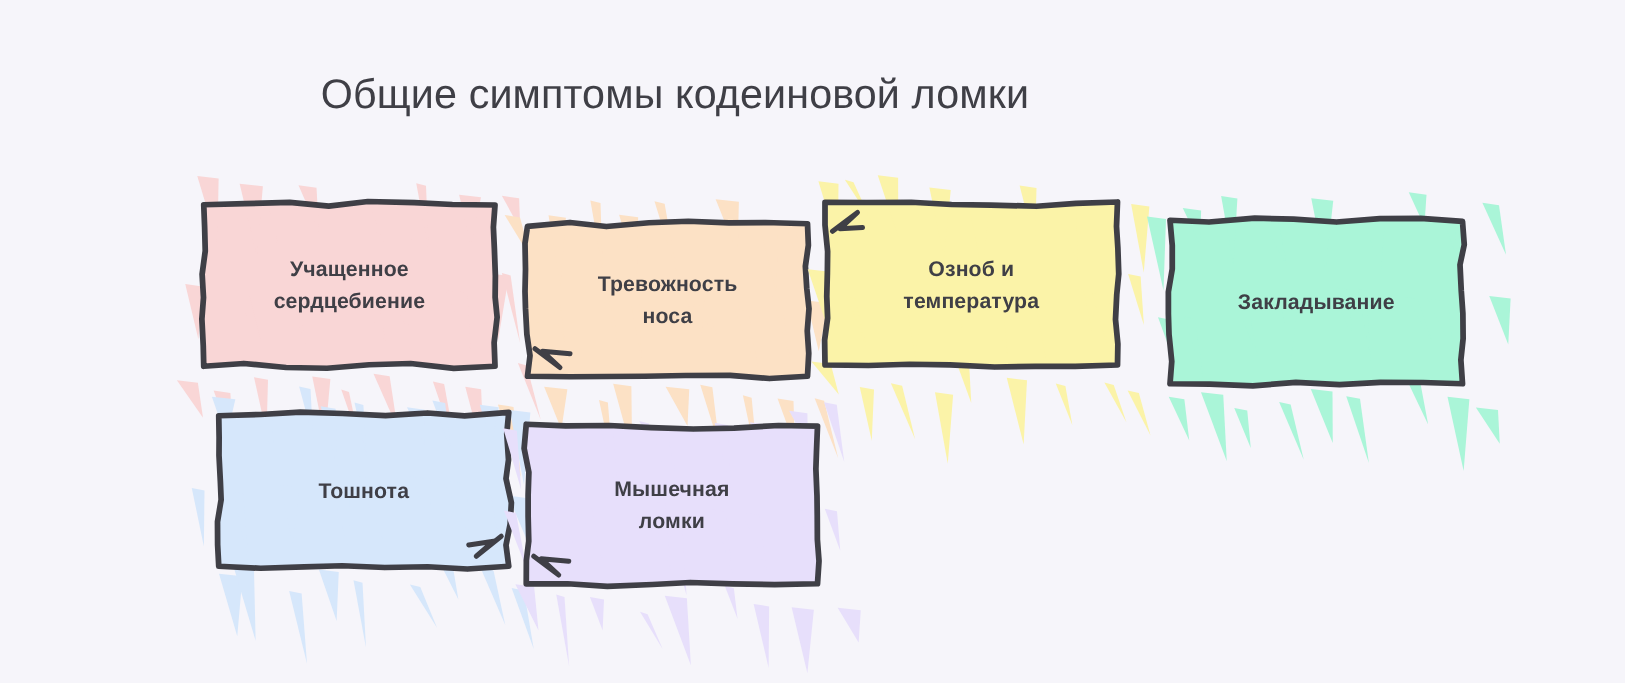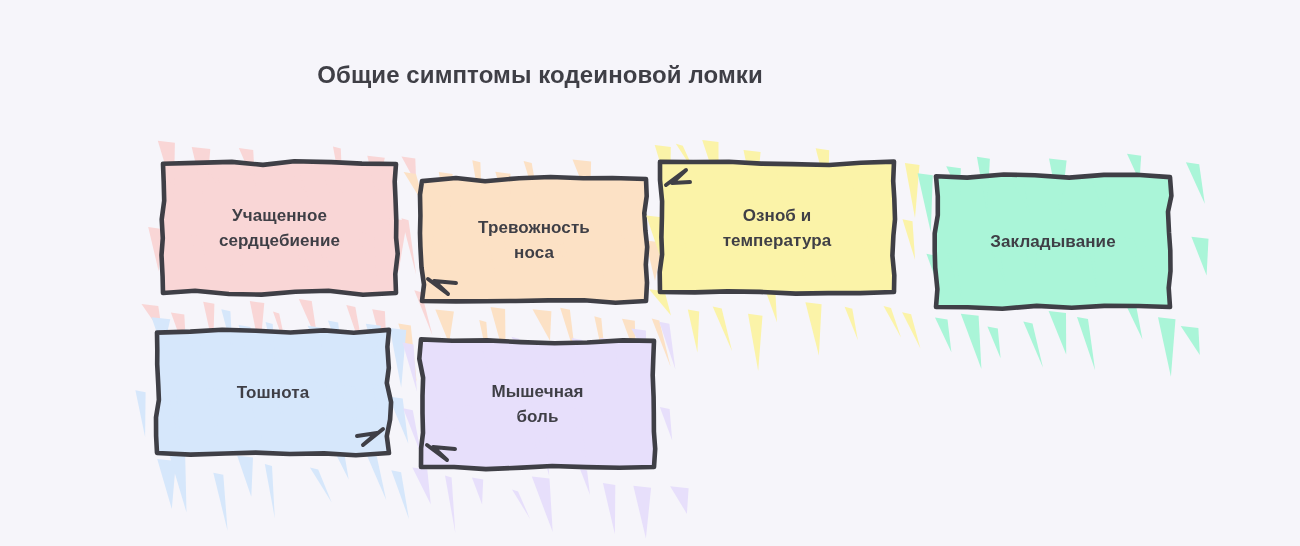--- a/index.html
+++ b/index.html
@@ -21,22 +21,22 @@
     height: 546px;
   }
 
   
   .title {
     position: absolute;
     left: 0;
     top: 58px;
     width: 1080px;
     text-align: center;
-    font-size: 24px;
-    font-weight: bold;
+    font-size: 33px;
+    font-weight: normal;
     color: #3f3f46;
     letter-spacing: 0.1px;
     line-height: 34px;
   }
 
   
   .card {
     position: absolute;
   }
   .card svg {
@@ -216,21 +216,21 @@
             <path d="M 206.2 63.0 L 222.2 65.0 L 226.9 106.3 Z" fill="#aaf5d8"></path>
             <path d="M 222.0 141.3 L 239.5 143.3 L 234.9 200.7 Z" fill="#aaf5d8"></path>
             <path d="M 249.9 -13.8 L 263.2 -11.8 L 268.8 27.8 Z" fill="#aaf5d8"></path>
             <path d="M 255.4 60.8 L 272.5 62.8 L 270.6 99.5 Z" fill="#aaf5d8"></path>
             <path d="M 244.7 150.0 L 262.4 152.0 L 263.8 179.0 Z" fill="#aaf5d8"></path>
           </g>
           <path d="M 0.0 0.2 L 31.2 1.6 L 67.8 -1.5 L 98.9 -0.7 L 133.2 1.6 L 167.9 -1.1 L 200.6 -1.3 L 234.0 1.1 L 235.4 19.8 L 232.0 35.8 L 233.0 56.4 L 234.3 74.7 L 234.5 94.9 L 232.7 111.9 L 234.0 131.0 L 202.5 130.0 L 168.3 129.9 L 135.7 131.7 L 100.7 129.9 L 66.3 132.7 L 31.8 131.3 L 0.0 131.0 L 1.4 113.2 L -0.8 91.5 L -1.3 75.0 L -1.3 57.5 L 1.8 39.2 L 1.8 20.4 Z" fill="none" stroke="#3f3f46" stroke-width="4.6" stroke-linejoin="round" stroke-linecap="round"></path>
         </svg>
         <div class="card-label">Закладывание</div>
       </div>
-      <div class="card" style="left: 157px; top: 331px; width: 232px; height: 122px;">
+      <div class="card" style="left: 175px; top: 331px; width: 232px; height: 122px;">
         <svg width="284" height="174" viewBox="-26 -26 284 174" style="left: -26px; top: -26px;">
           <g>
             <path d="M 0.0 1.6 L 33.3 0.6 L 65.2 -1.3 L 98.8 -0.2 L 133.4 1.5 L 167.1 -0.6 L 196.7 1.7 L 232.0 -1.1 L 230.4 15.9 L 231.8 36.9 L 229.8 51.9 L 234.1 71.2 L 233.1 88.5 L 229.8 105.1 L 232.0 122.0 L 198.9 124.2 L 167.1 122.4 L 132.8 123.0 L 98.7 121.6 L 68.4 122.5 L 33.5 123.6 L 0.0 122.0 L -0.9 104.8 L -1.0 86.4 L 1.9 68.8 L 1.3 54.3 L 0.2 33.3 L 0.3 19.2 Z" fill="#d6e7fb"></path>
             <path d="M -5.5 -13.7 L 13.3 -11.7 L 6.0 19.5 Z" fill="#d6e7fb"></path>
             <path d="M -21.6 59.3 L -11.4 61.3 L -11.9 106.1 Z" fill="#d6e7fb"></path>
             <path d="M 0.2 127.9 L 19.0 129.9 L 14.8 177.9 Z" fill="#d6e7fb"></path>
             <path d="M 27.0 -1.7 L 42.5 0.3 L 43.9 30.3 Z" fill="#d6e7fb"></path>
             <path d="M 11.5 62.2 L 19.5 64.2 L 23.9 119.2 Z" fill="#d6e7fb"></path>
             <path d="M 12.1 123.1 L 28.2 125.1 L 29.5 181.5 Z" fill="#d6e7fb"></path>
             <path d="M 64.3 -21.8 L 73.4 -19.8 L 75.5 19.7 Z" fill="#d6e7fb"></path>
@@ -289,17 +289,17 @@
             <path d="M 216.5 66.3 L 225.8 68.3 L 232.0 106.4 Z" fill="#e7dffb"></path>
             <path d="M 212.3 144.7 L 230.1 146.7 L 224.9 197.5 Z" fill="#e7dffb"></path>
             <path d="M 238.2 -19.2 L 248.4 -17.2 L 254.4 28.5 Z" fill="#e7dffb"></path>
             <path d="M 238.8 65.9 L 248.6 67.9 L 251.2 99.5 Z" fill="#e7dffb"></path>
             <path d="M 249.1 145.2 L 267.6 147.2 L 265.9 172.9 Z" fill="#e7dffb"></path>
           </g>
           <path d="M 0.0 -1.6 L 31.4 -0.3 L 66.4 -0.6 L 99.9 1.1 L 133.6 2.2 L 166.2 1.5 L 201.8 -0.6 L 233.0 -0.1 L 232.2 19.8 L 231.7 34.1 L 232.6 55.9 L 232.8 71.6 L 232.9 90.6 L 234.2 107.8 L 233.0 126.0 L 198.7 126.7 L 165.2 126.1 L 131.2 125.0 L 101.0 126.6 L 64.9 128.1 L 33.1 126.0 L 0.0 126.0 L 0.1 107.2 L 2.0 91.9 L 1.5 72.1 L 1.5 54.9 L 2.1 36.8 L -1.7 17.7 Z" fill="none" stroke="#3f3f46" stroke-width="4.6" stroke-linejoin="round" stroke-linecap="round"></path>
           <path d="M 6 104 L 26 119 L 12 106 L 34 108" fill="none" stroke="#3f3f46" stroke-width="4" stroke-linejoin="round" stroke-linecap="round"></path>
         </svg>
         <div class="card-label">Мышечная
-боль</div>
+ломки</div>
       </div>
     </div>
 
 </div>
 
 </body></html>

